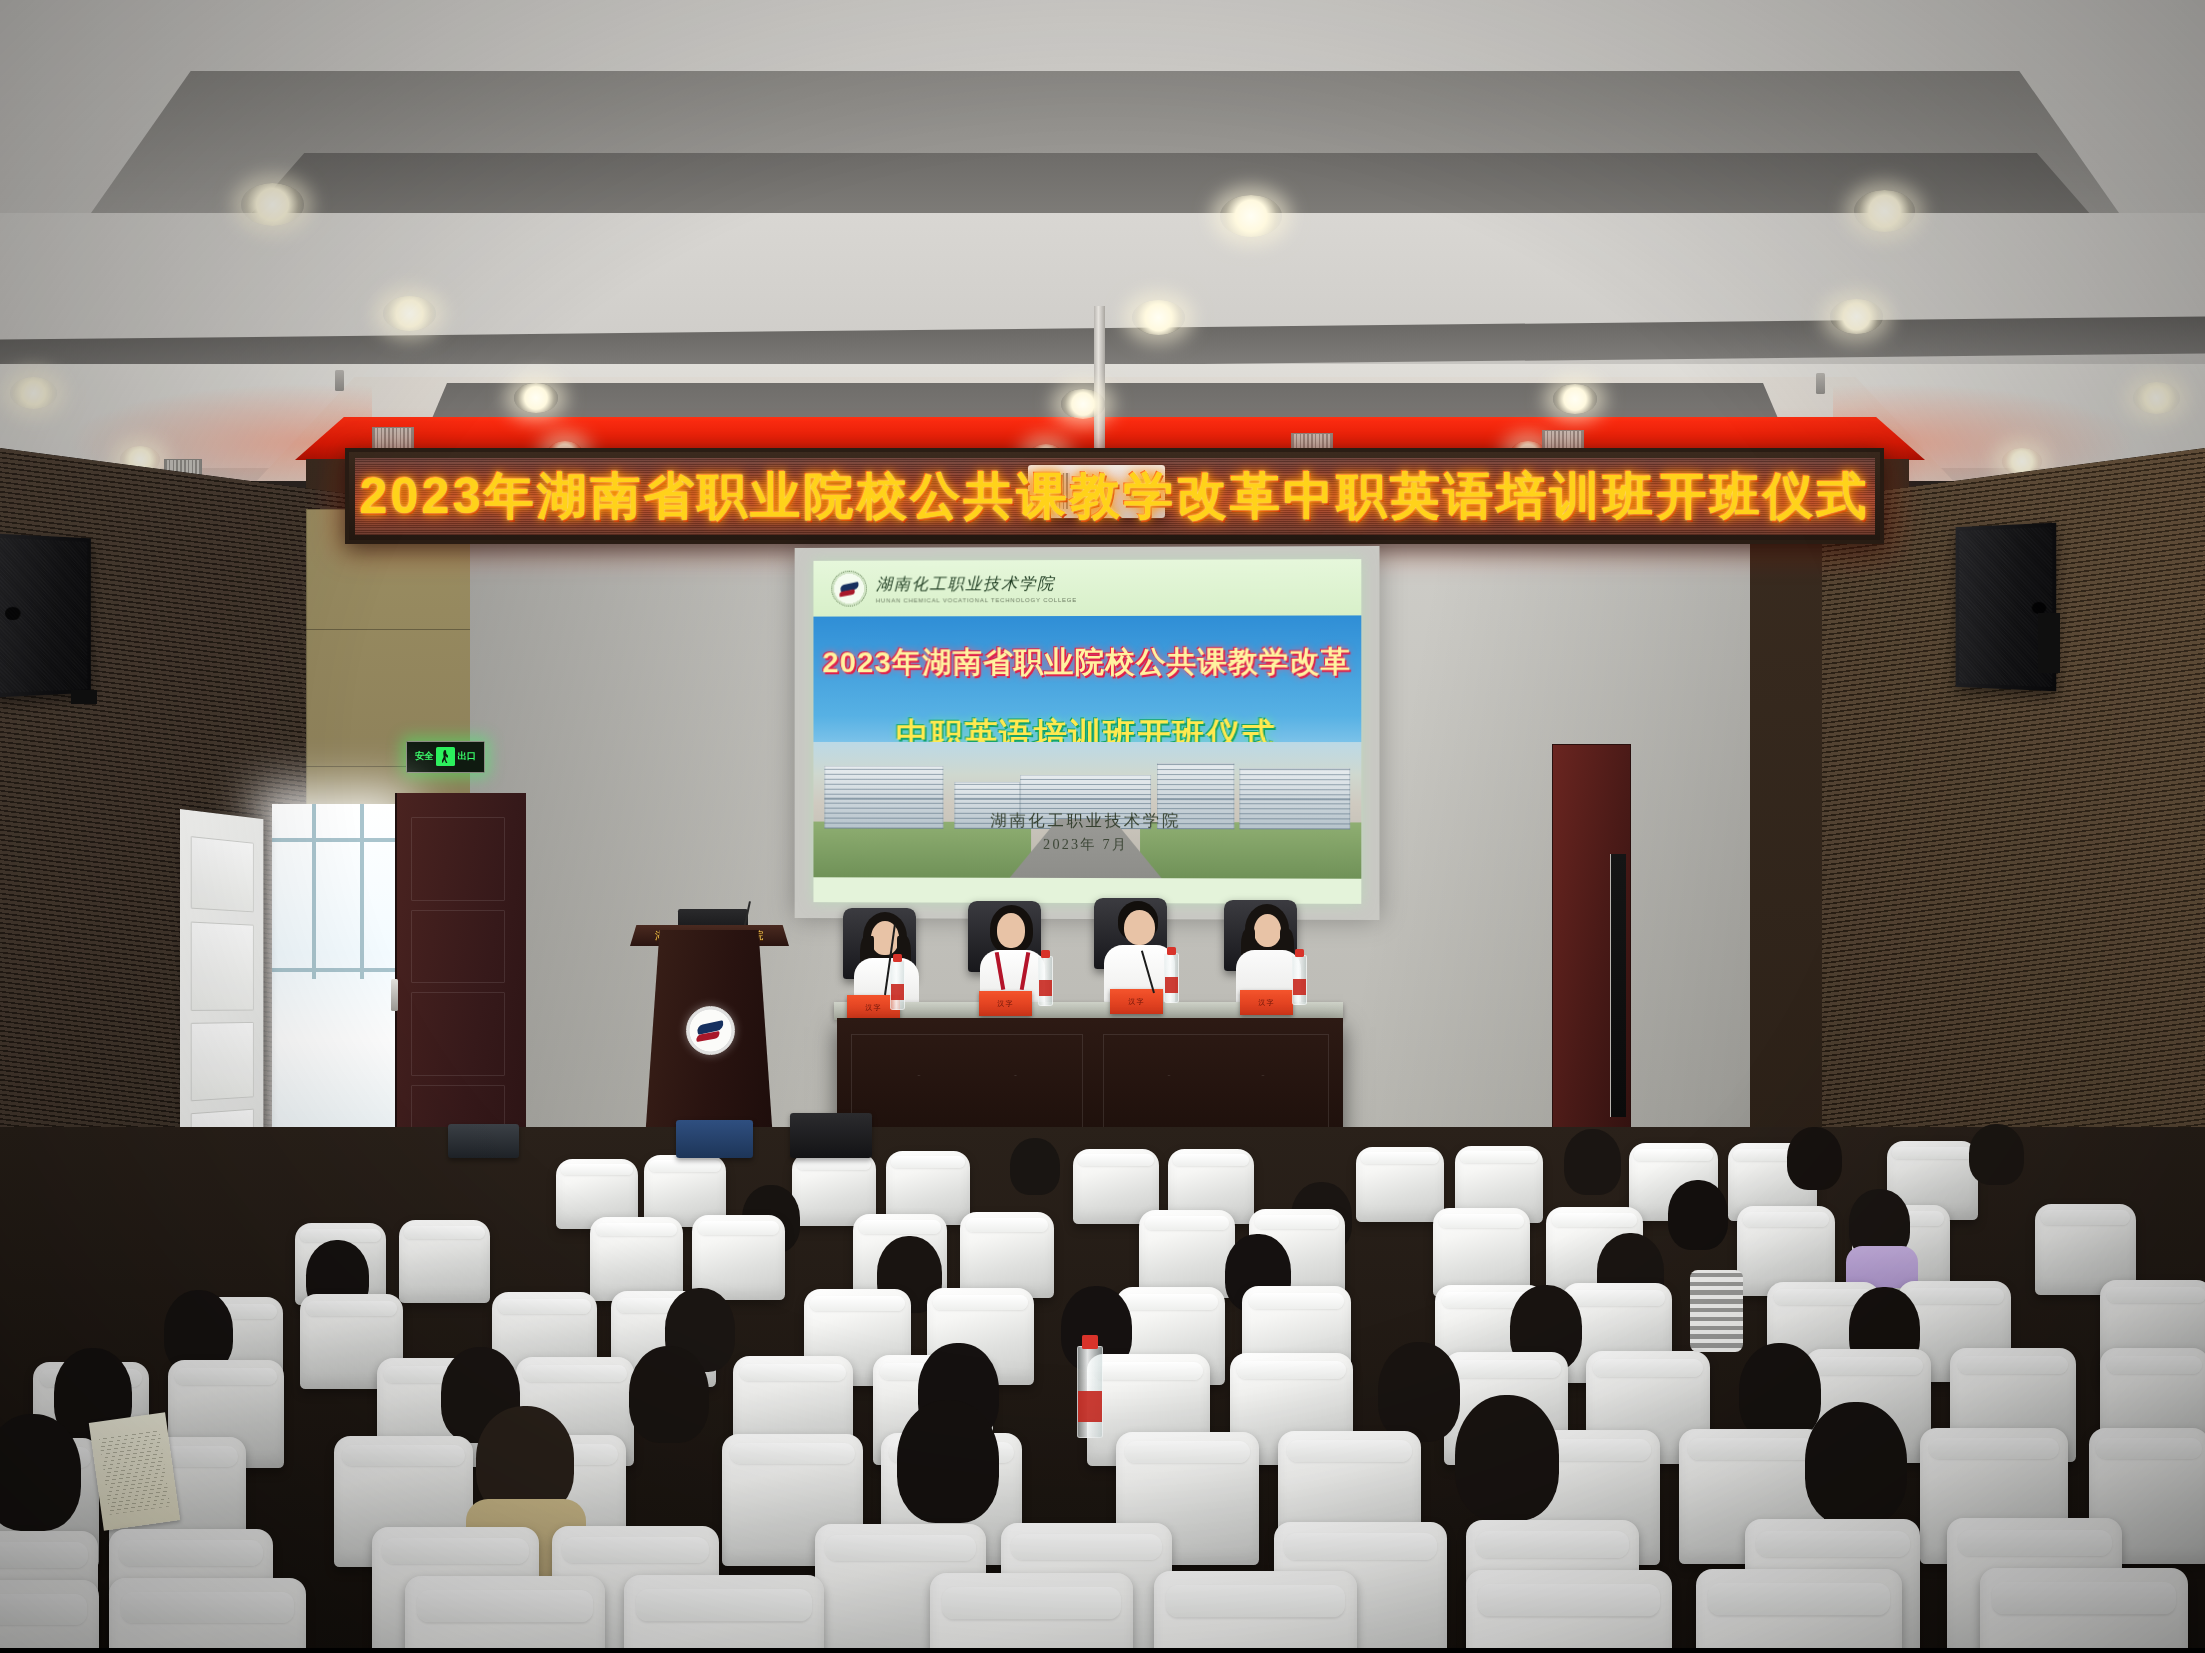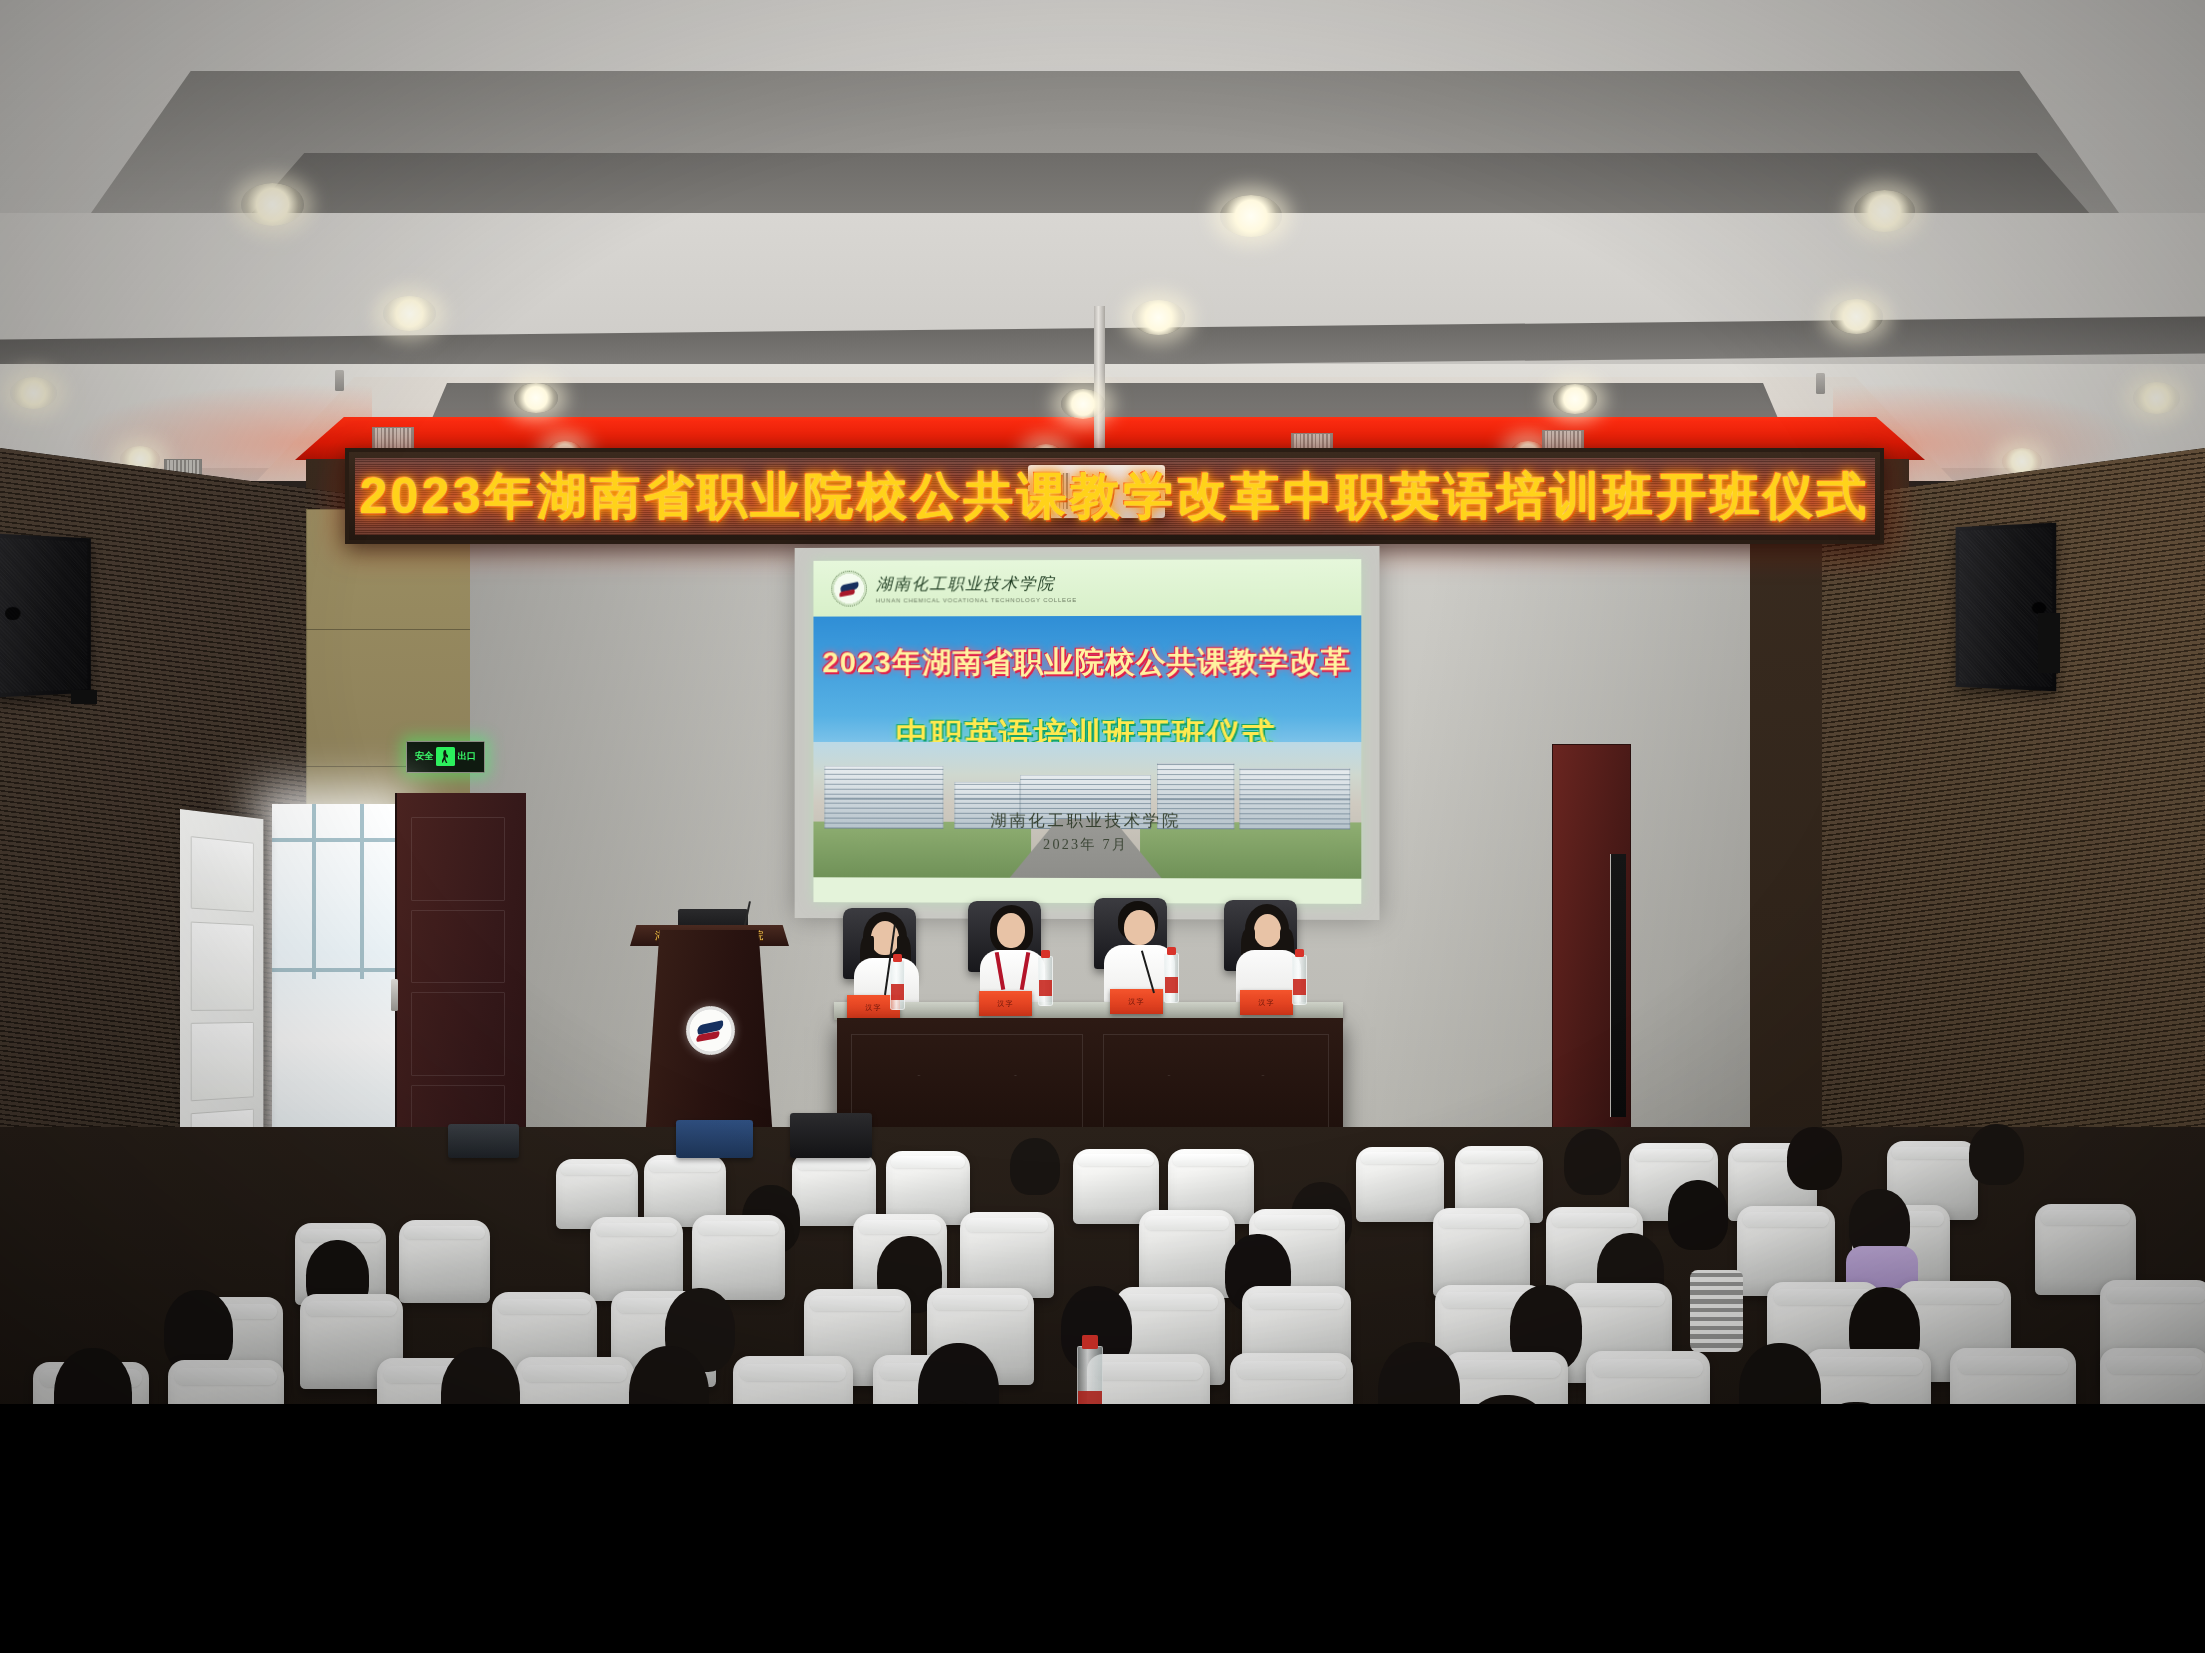--- a/index.html
+++ b/index.html
@@ -1,20 +1,20 @@
 <!DOCTYPE html>
 <html style="font-size:8.8px"><head>
 <meta charset="utf-8">
 <style>
   html,body{margin:0;padding:0;background:#000;}
   body{font-family:"Liberation Sans",sans-serif;}
 
   #scene{
     position:relative;
-    width:2205px;height:1404px;
+    width:2205px;height:1648px;
     overflow:hidden;
     background:#2b2420;
   }
 
   
   .ceiling{
     position:absolute;left:0;top:0;width:2205px;height:481px;
     background:linear-gradient(#d8d6d2 0%, #cdcbc7 40%, #c3c1bd 100%);
     overflow:hidden;
   }

